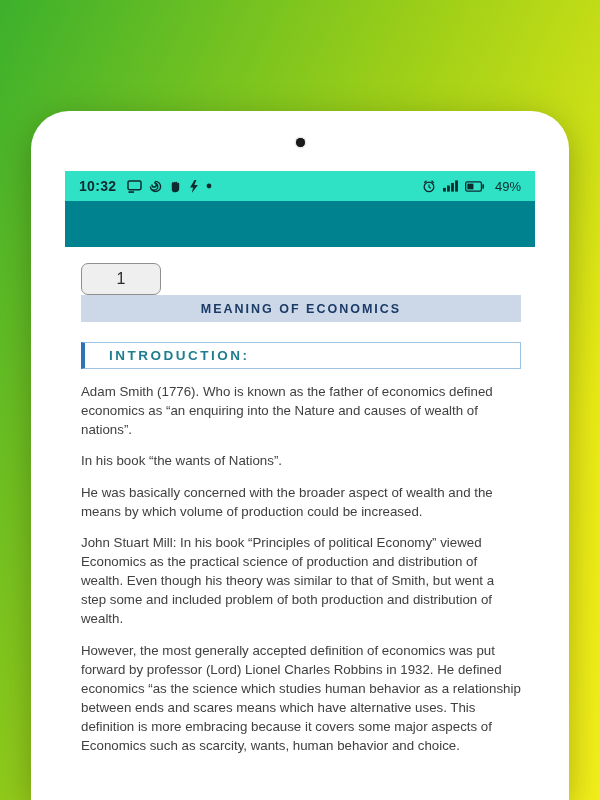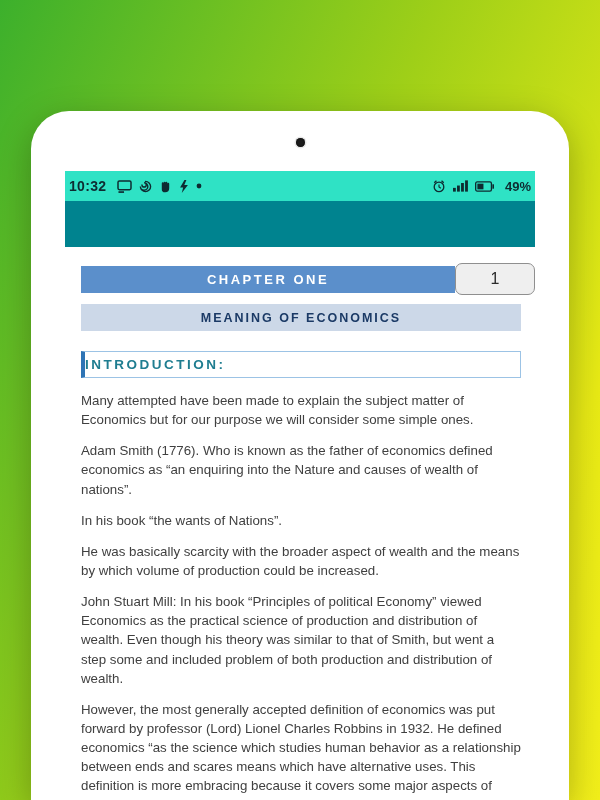--- a/index.html
+++ b/index.html
@@ -18,50 +18,50 @@
     position:absolute; left:50%; top:27px; width:9px; height:9px; margin-left:-4.5px;
     border-radius:50%; background:#1c1c1c; box-shadow: inset 0 0 2px #000, 0 0 0 1.5px #e8e8e8;
   }
   .screen {
     position:absolute; left:34px; right:34px; top:60px; bottom:0;
     background:#ffffff; overflow:hidden;
   }
   
   .status-bar {
     height:30px; background:#2fe2c5; display:flex; align-items:center;
-    padding:0 4px; gap:7px; color:#0e2b31;
+    padding:0 14px; gap:7px; color:#0e2b31;
   }
   .status-time { font-size:14px; font-weight:bold; letter-spacing:0.3px; margin-right:4px; }
   .status-bar svg { display:block; }
   .sb-spacer { flex:1; }
-  .status-batt-pct { font-size:13px; font-weight:bold; margin-left:4px; }
+  .status-batt-pct { font-size:13px; font-weight:normal; margin-left:4px; }
   
   .app-bar { height:46px; background:#00838f; }
   
   .doc { padding:16px 14px 0 16px; background:#ffffff; height:100%; }
   .chapter-row { display:flex; align-items:center; }
   .chapter-banner {
     flex:1; height:27px; background:#5b8fcb; color:#ffffff;
     font-weight:bold; font-size:13px; letter-spacing:2.5px;
     display:flex; align-items:center; justify-content:center;
   }
   .page-tab {
     width:80px; height:32px; margin-right:-14px;
     background:#efefef; border:1px solid #8f8f8f; border-radius:7px;
     display:flex; align-items:center; justify-content:center;
     font-size:16px; color:#2b2b2b;
   }
   .title-banner {
-    margin-top:9px; height:27px; background:#ccd8e8; color:#1b3a66;
+    height:27px; background:#ccd8e8; color:#1b3a66;
     font-weight:bold; font-size:12.5px; letter-spacing:2px;
     display:flex; align-items:center; justify-content:center;
   }
   .intro-box {
     margin-top:20px; border:1px solid #9cc3e5; border-left:4px solid #2e74b5;
-    padding:5px 0; color:#1f7d90; font-size:13.5px; font-weight:600;
+    padding:5px 24px; color:#1f7d90; font-size:13.5px; font-weight:600;
     letter-spacing:2.5px;
   }
   .paragraphs { margin-top:13px; }
   .paragraphs p {
     font-size:13.3px; line-height:1.44; color:#404040; margin:0 0 12px 0;
   }
 </style>
 </head>
 <body>
 
@@ -120,32 +120,30 @@
             <rect x="2.5" y="2.5" width="6.4" height="6" fill="#0e2b31"></rect>
           </svg>
       </span>
       <span class="status-batt-pct">49%</span>
     </div>
 
     <div class="app-bar"></div>
 
     <div class="doc">
       <div class="chapter-row">
-        <div class="chapter-banner">CHAPTER ONE</div>
         <div class="page-tab">1</div>
       </div>
 
       <div class="title-banner">MEANING OF ECONOMICS</div>
 
       <div class="intro-box">INTRODUCTION:</div>
 
       <div class="paragraphs">
-        <p>Many attempted have been made to explain the subject matter of Economics but for our purpose we will consider some simple ones.</p>
         <p>Adam Smith (1776). Who is known as the father of economics defined economics as “an enquiring into the Nature and causes of wealth of nations”.</p>
         <p>In his book “the wants of Nations”.</p>
-        <p>He was basically scarcity with the broader aspect of wealth and the means by which volume of production could be increased.</p>
+        <p>He was basically concerned with the broader aspect of wealth and the means by which volume of production could be increased.</p>
         <p>John Stuart Mill: In his book “Principles of political Economy” viewed Economics as the practical science of production and distribution of wealth. Even though his theory was similar to that of Smith, but went a step some and included problem of both production and distribution of wealth.</p>
         <p>However, the most generally accepted definition of economics was put forward by professor (Lord) Lionel Charles Robbins in 1932. He defined economics “as the science which studies human behavior as a relationship between ends and scares means which have alternative uses. This definition is more embracing because it covers some major aspects of Economics such as scarcity, wants, human behavior and choice.</p>
       </div>
     </div>
 
   </div>
 </div>
 
 </body></html>

